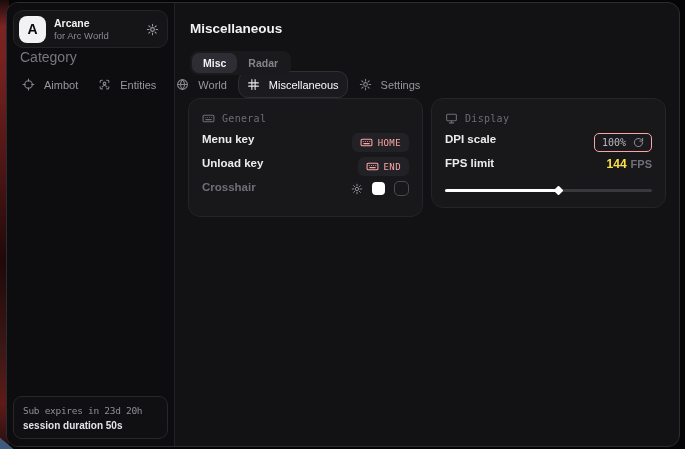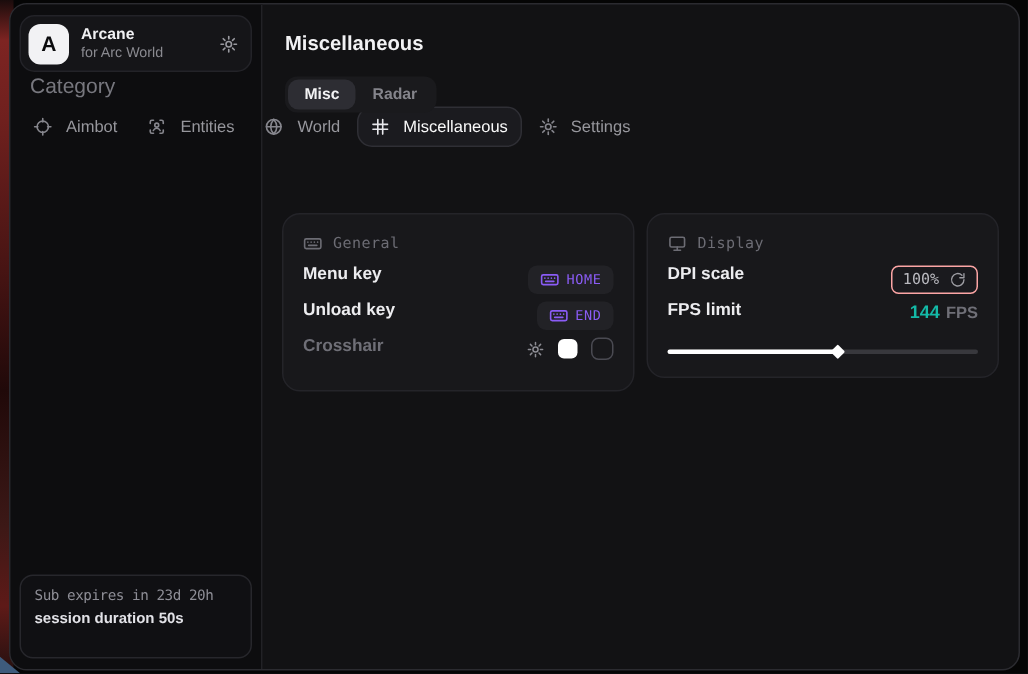--- a/index.html
+++ b/index.html
@@ -62,21 +62,21 @@
     cursor:default;
   }
   .nav-item .ic { color:#86868d; }
   .nav-item.active {
     background:#1b1b1f; border-color:#2f2f35; color:#fafafa;
   }
   .nav-item.active .ic { color:#e8e8ec; }
   .sidebar-spacer { flex:1; }
   .sub-box {
     border:1px solid #27272c; background:#101013;
-    border-radius:9px; padding:8px 9px 20px 9px;margin-top:16px;
+    border-radius:9px; padding:8px 9px 7px 9px;margin-top:16px;
   }
   .sub-line1 {
     font-family:"DejaVu Sans Mono", monospace;
     font-size:9.5px; color:#8e8e96; letter-spacing:-0.3px; white-space:nowrap;
   }
   .sub-line2 { margin-top:4px; font-size:10px; font-weight:bold; color:#e2e2e7; }
   
   .main { flex:1; padding:11px 13px; display:flex; flex-direction:column; }
   .page-title { font-size:13.5px; font-weight:bold; color:#f2f2f4; margin:7px 0 15px 2px; }
   .tabs {
@@ -84,44 +84,44 @@
     background:#1a1a1d; border-radius:8px; padding:2px; margin-left:2px; margin-bottom:23px;
   }
   .tab {
     padding:4px 11px; border-radius:7px; font-size:10.5px; font-weight:600;
     color:#84848b; cursor:default;
   }
   .tab.active { background:#2d2d33; color:#f2f2f4; }
   .panels { display:flex; gap:8px; align-items:flex-start; }
   .panel {
     flex:1; background:#18181b; border:1px solid #242429;
-    border-radius:12px; padding:10px 13px 12px 13px;margin-top:44px;
+    border-radius:12px; padding:10px 13px 12px 13px;
   }
   .panel-head { display:flex; align-items:center; gap:7px; color:#6c6c74; margin-bottom:6px; height:18px; }
   .panel-title { font-family:"DejaVu Sans Mono", monospace; font-size:10px; letter-spacing:0.3px; }
   .row { display:flex; align-items:flex-start; justify-content:space-between; height:23px; margin-top:1px; }
   .row-label { font-size:11.5px; font-weight:600; color:#ececef; }
   .row-label.muted { color:#6f6f77; }
   .keybtn {
     display:flex; align-items:center; gap:5px;
     background:#222226; border-radius:6px; padding:3px 8px;
-    color:#8b5cf6; cursor:default;
+    color:#fca5a5; cursor:default;
   }
   .keybtn-label { font-family:"DejaVu Sans Mono", monospace; font-size:9px; letter-spacing:0.4px; }
   .crosshair-controls { display:flex; align-items:center; gap:9px; }
   .swatch { width:13px; height:13px; border-radius:4px; background:#ffffff; }
   .checkbox { width:15px; height:15px; border-radius:5px; border:1.5px solid #4a4a52; background:transparent; }
   .dpi-control {
     display:flex; align-items:center; gap:7px;
     border:1px solid #fca5a5; background:#1a1a1e; border-radius:5px;
     padding:2px 7px; height:19px; cursor:default;
   }
   .dpi-value { font-family:"DejaVu Sans Mono", monospace; font-size:10px; color:#b9b9bf; }
   .fps-value { display:flex; align-items:baseline; gap:4px; }
-  .fps-num { font-size:12px; font-weight:bold; color:#14b8a6; }
+  .fps-num { font-size:12px; font-weight:bold; color:#fde047; }
   .fps-unit { font-size:11px; font-weight:600; color:#6f6f77; }
   .slider { position:relative; height:10px; margin-top:5px; cursor:default; }
   .slider-track {
     position:absolute; left:0; right:0; top:3.5px; height:3px;
     background:#38383d; border-radius:2px;
   }
   .slider-fill {
     position:absolute; left:0; top:3.5px; height:3px;
     background:#ffffff; border-radius:2px;
   }

